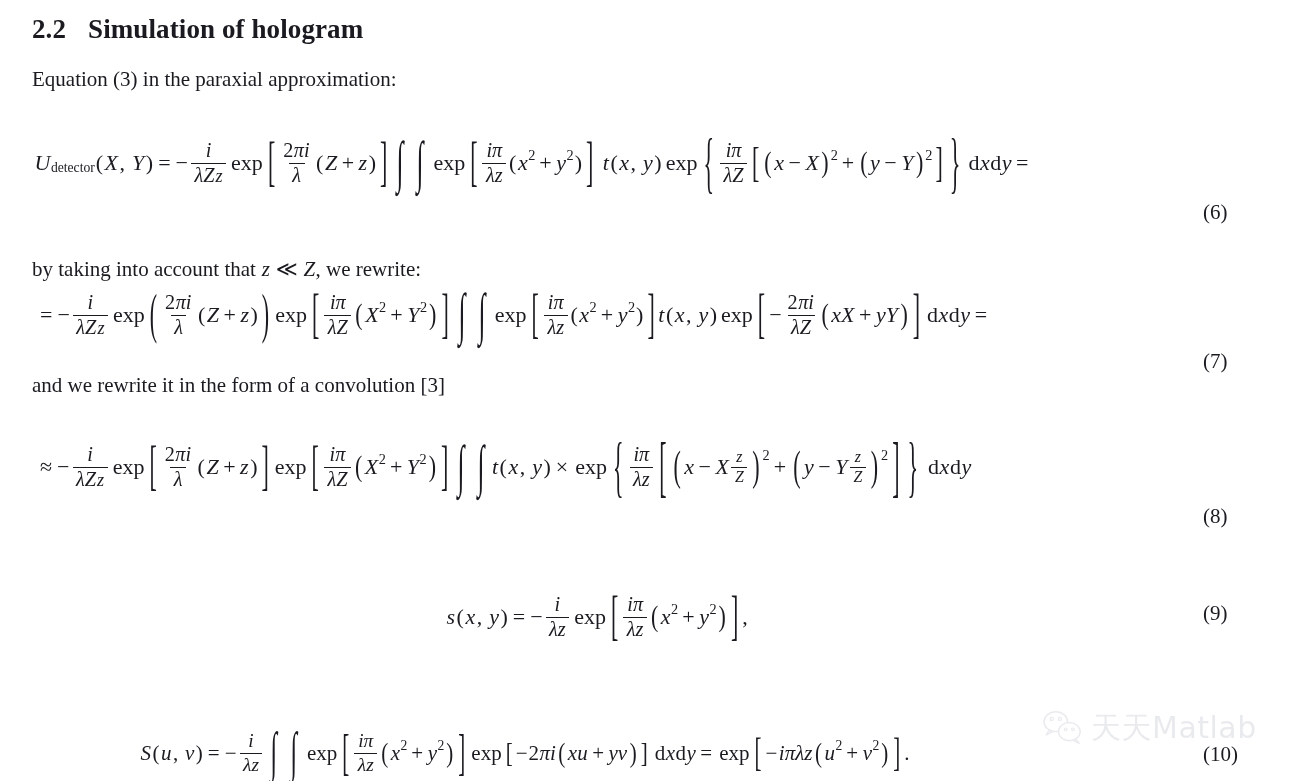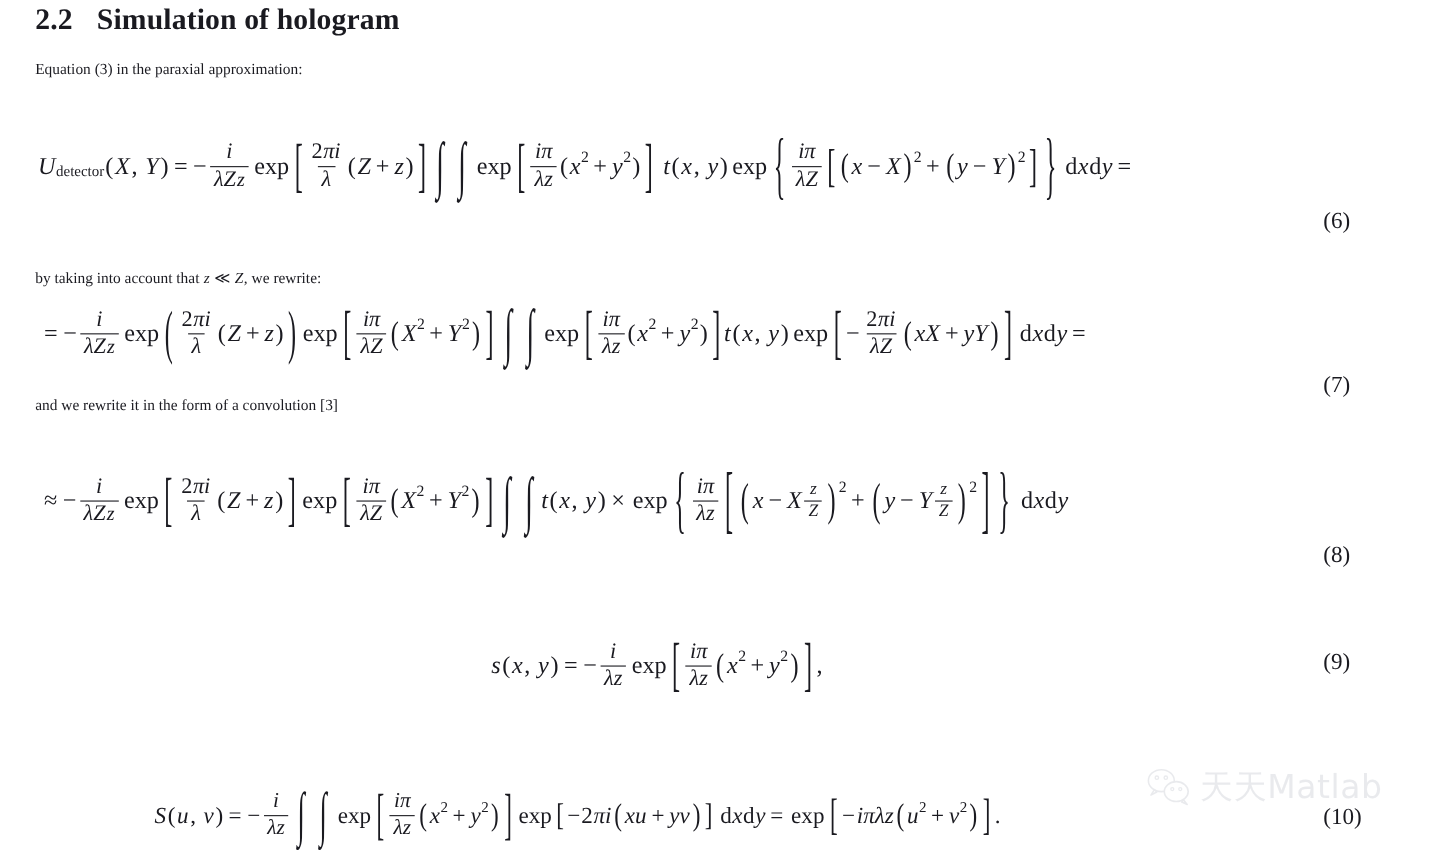--- a/index.html
+++ b/index.html
@@ -10,41 +10,41 @@
   body {
     width: 1306px;
     height: 781px;
     position: relative;
     overflow: hidden;
     font-family: "Liberation Serif", "DejaVu Serif", serif;
     color: #1a1a20;
   }
   .page {
     position: absolute;
-    left: 0; top: 0;
+    left: 0; top: 12px;
     width: 1306px;
     height: 718px;
   }
 
   
   .section-heading {
     position: absolute;
     left: 32px;
     top: 2px;
     font-size: 27px;
     font-weight: bold;
     letter-spacing: 0.1px;
     white-space: nowrap;
   }
   .section-heading .sec-num { margin-right: 22px; }
 
   .prose {
     position: absolute;
     left: 32px;
-    font-size: 14px;
+    font-size: 21px;
     white-space: nowrap;
     line-height: 1.1;
   }
 
   
   .math {
     position: absolute;
     font-family: "Liberation Serif", "DejaVu Serif", serif;
     font-size: 22px;
     white-space: nowrap;

